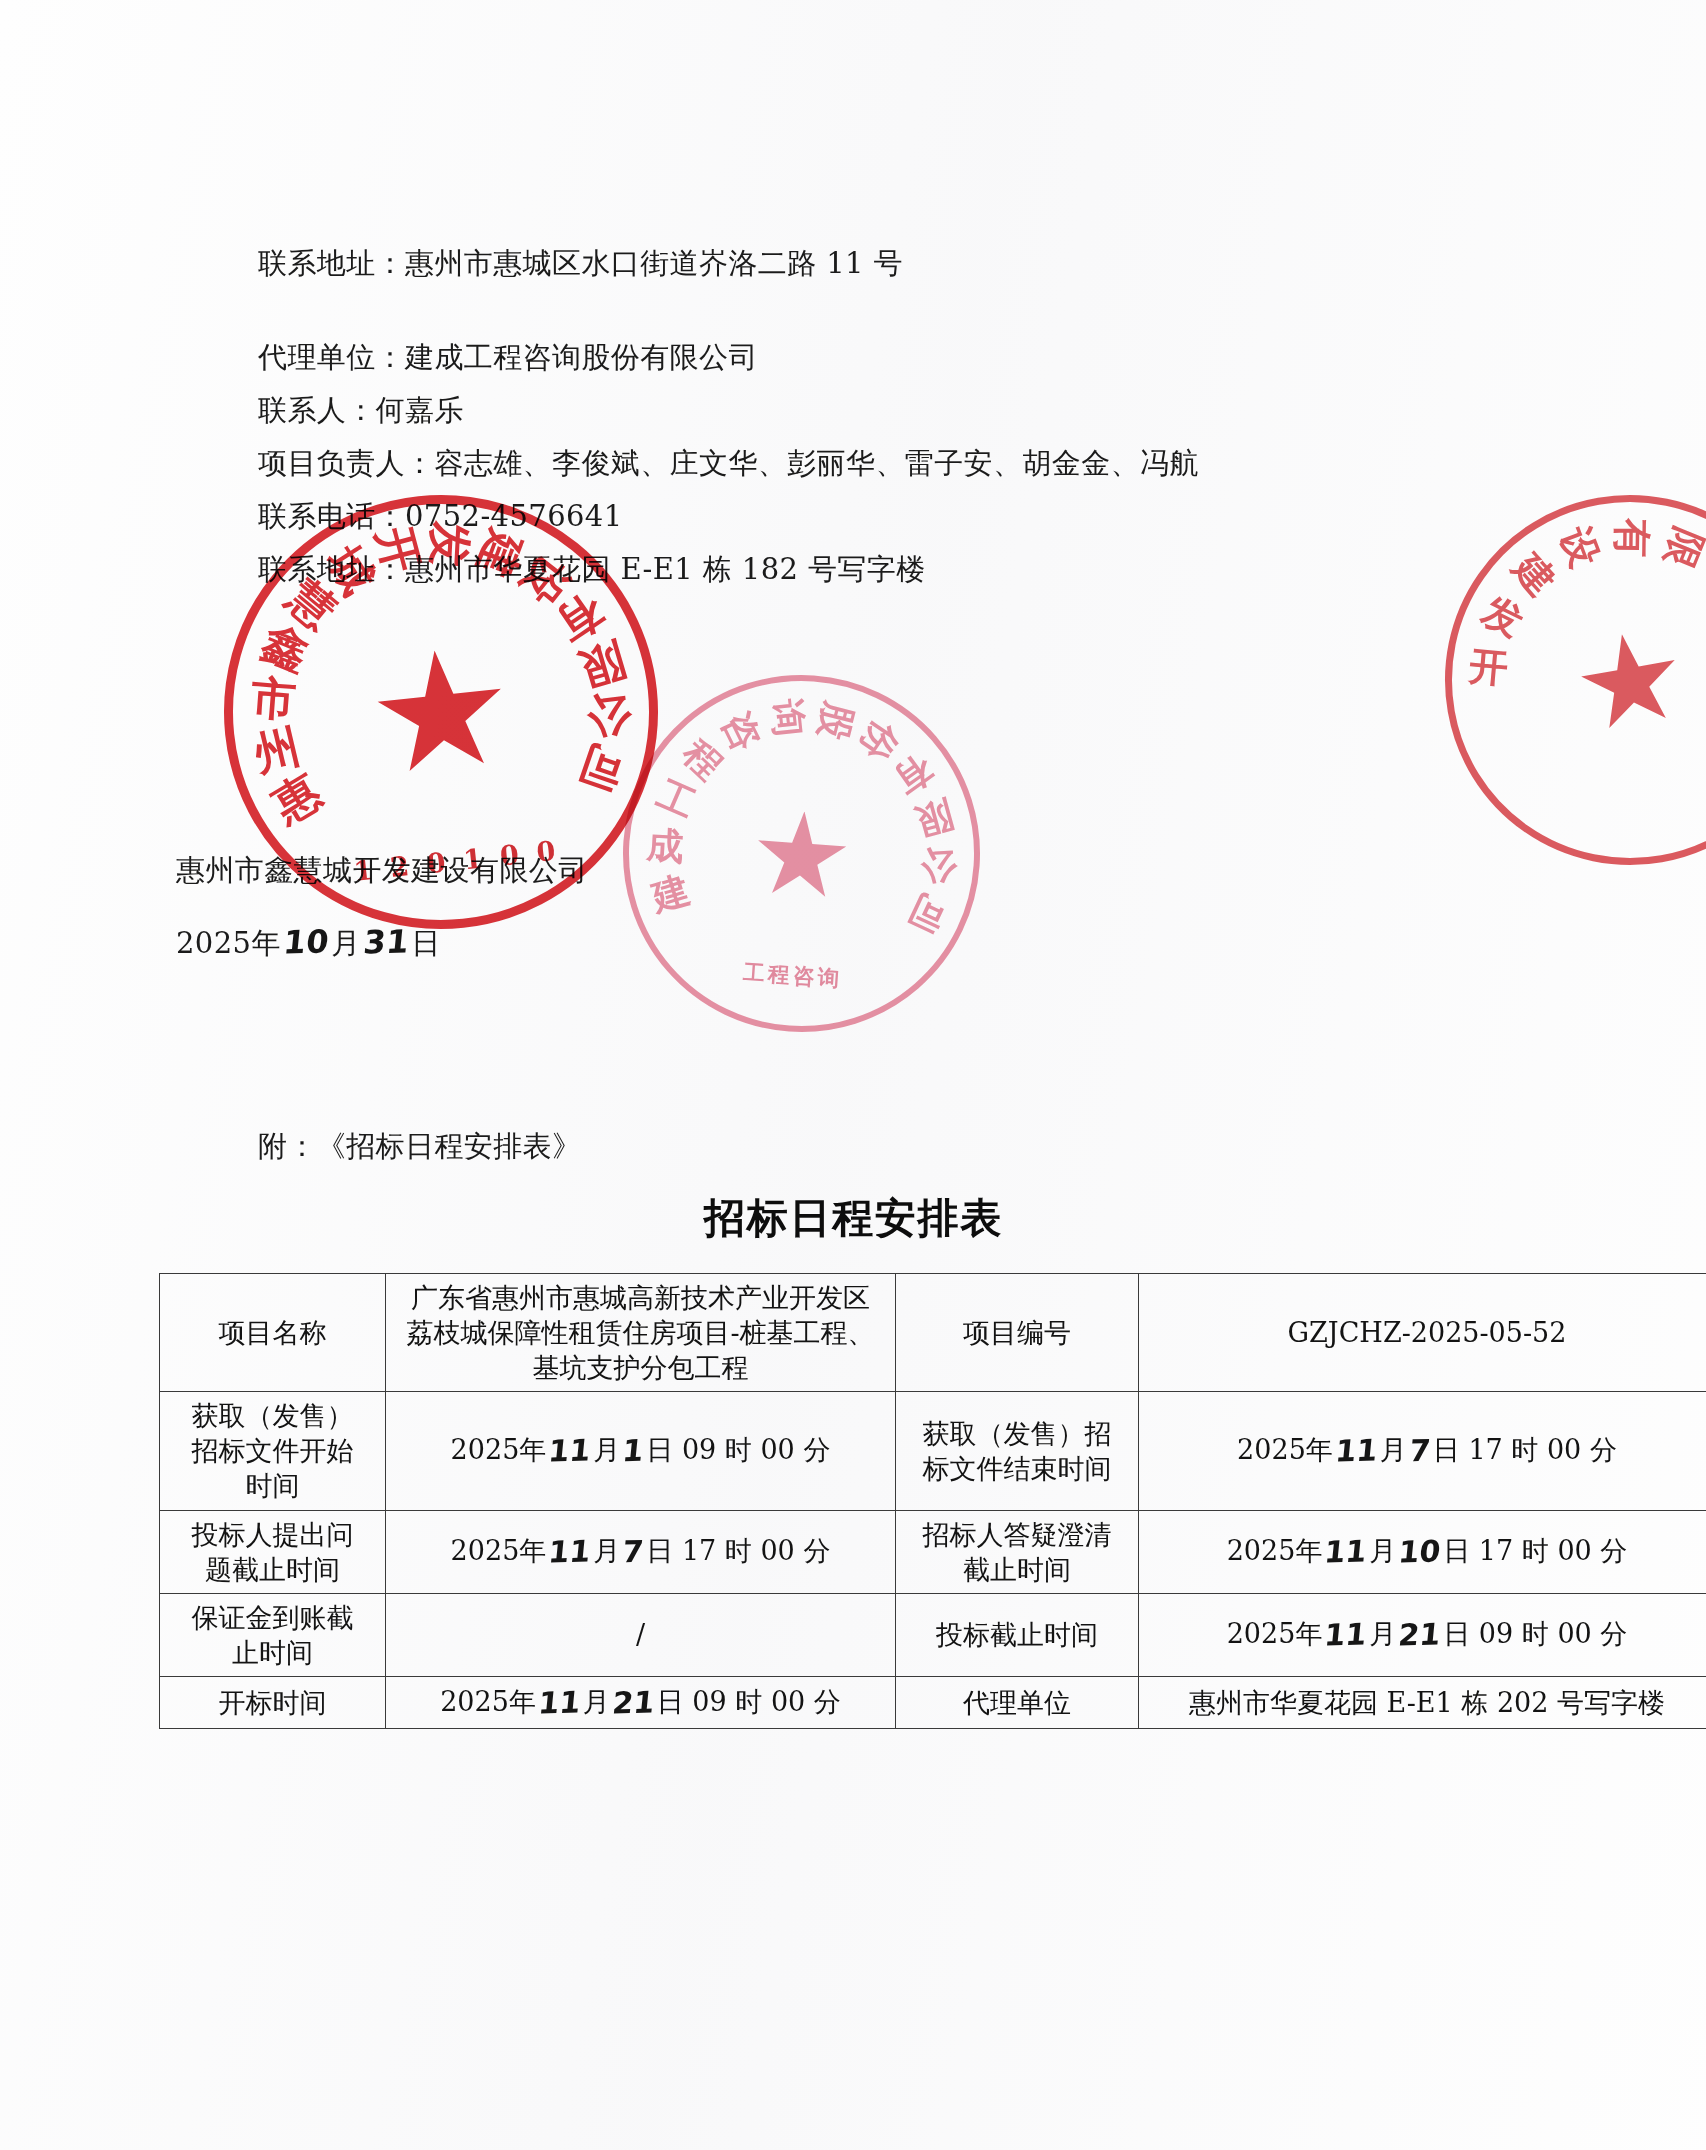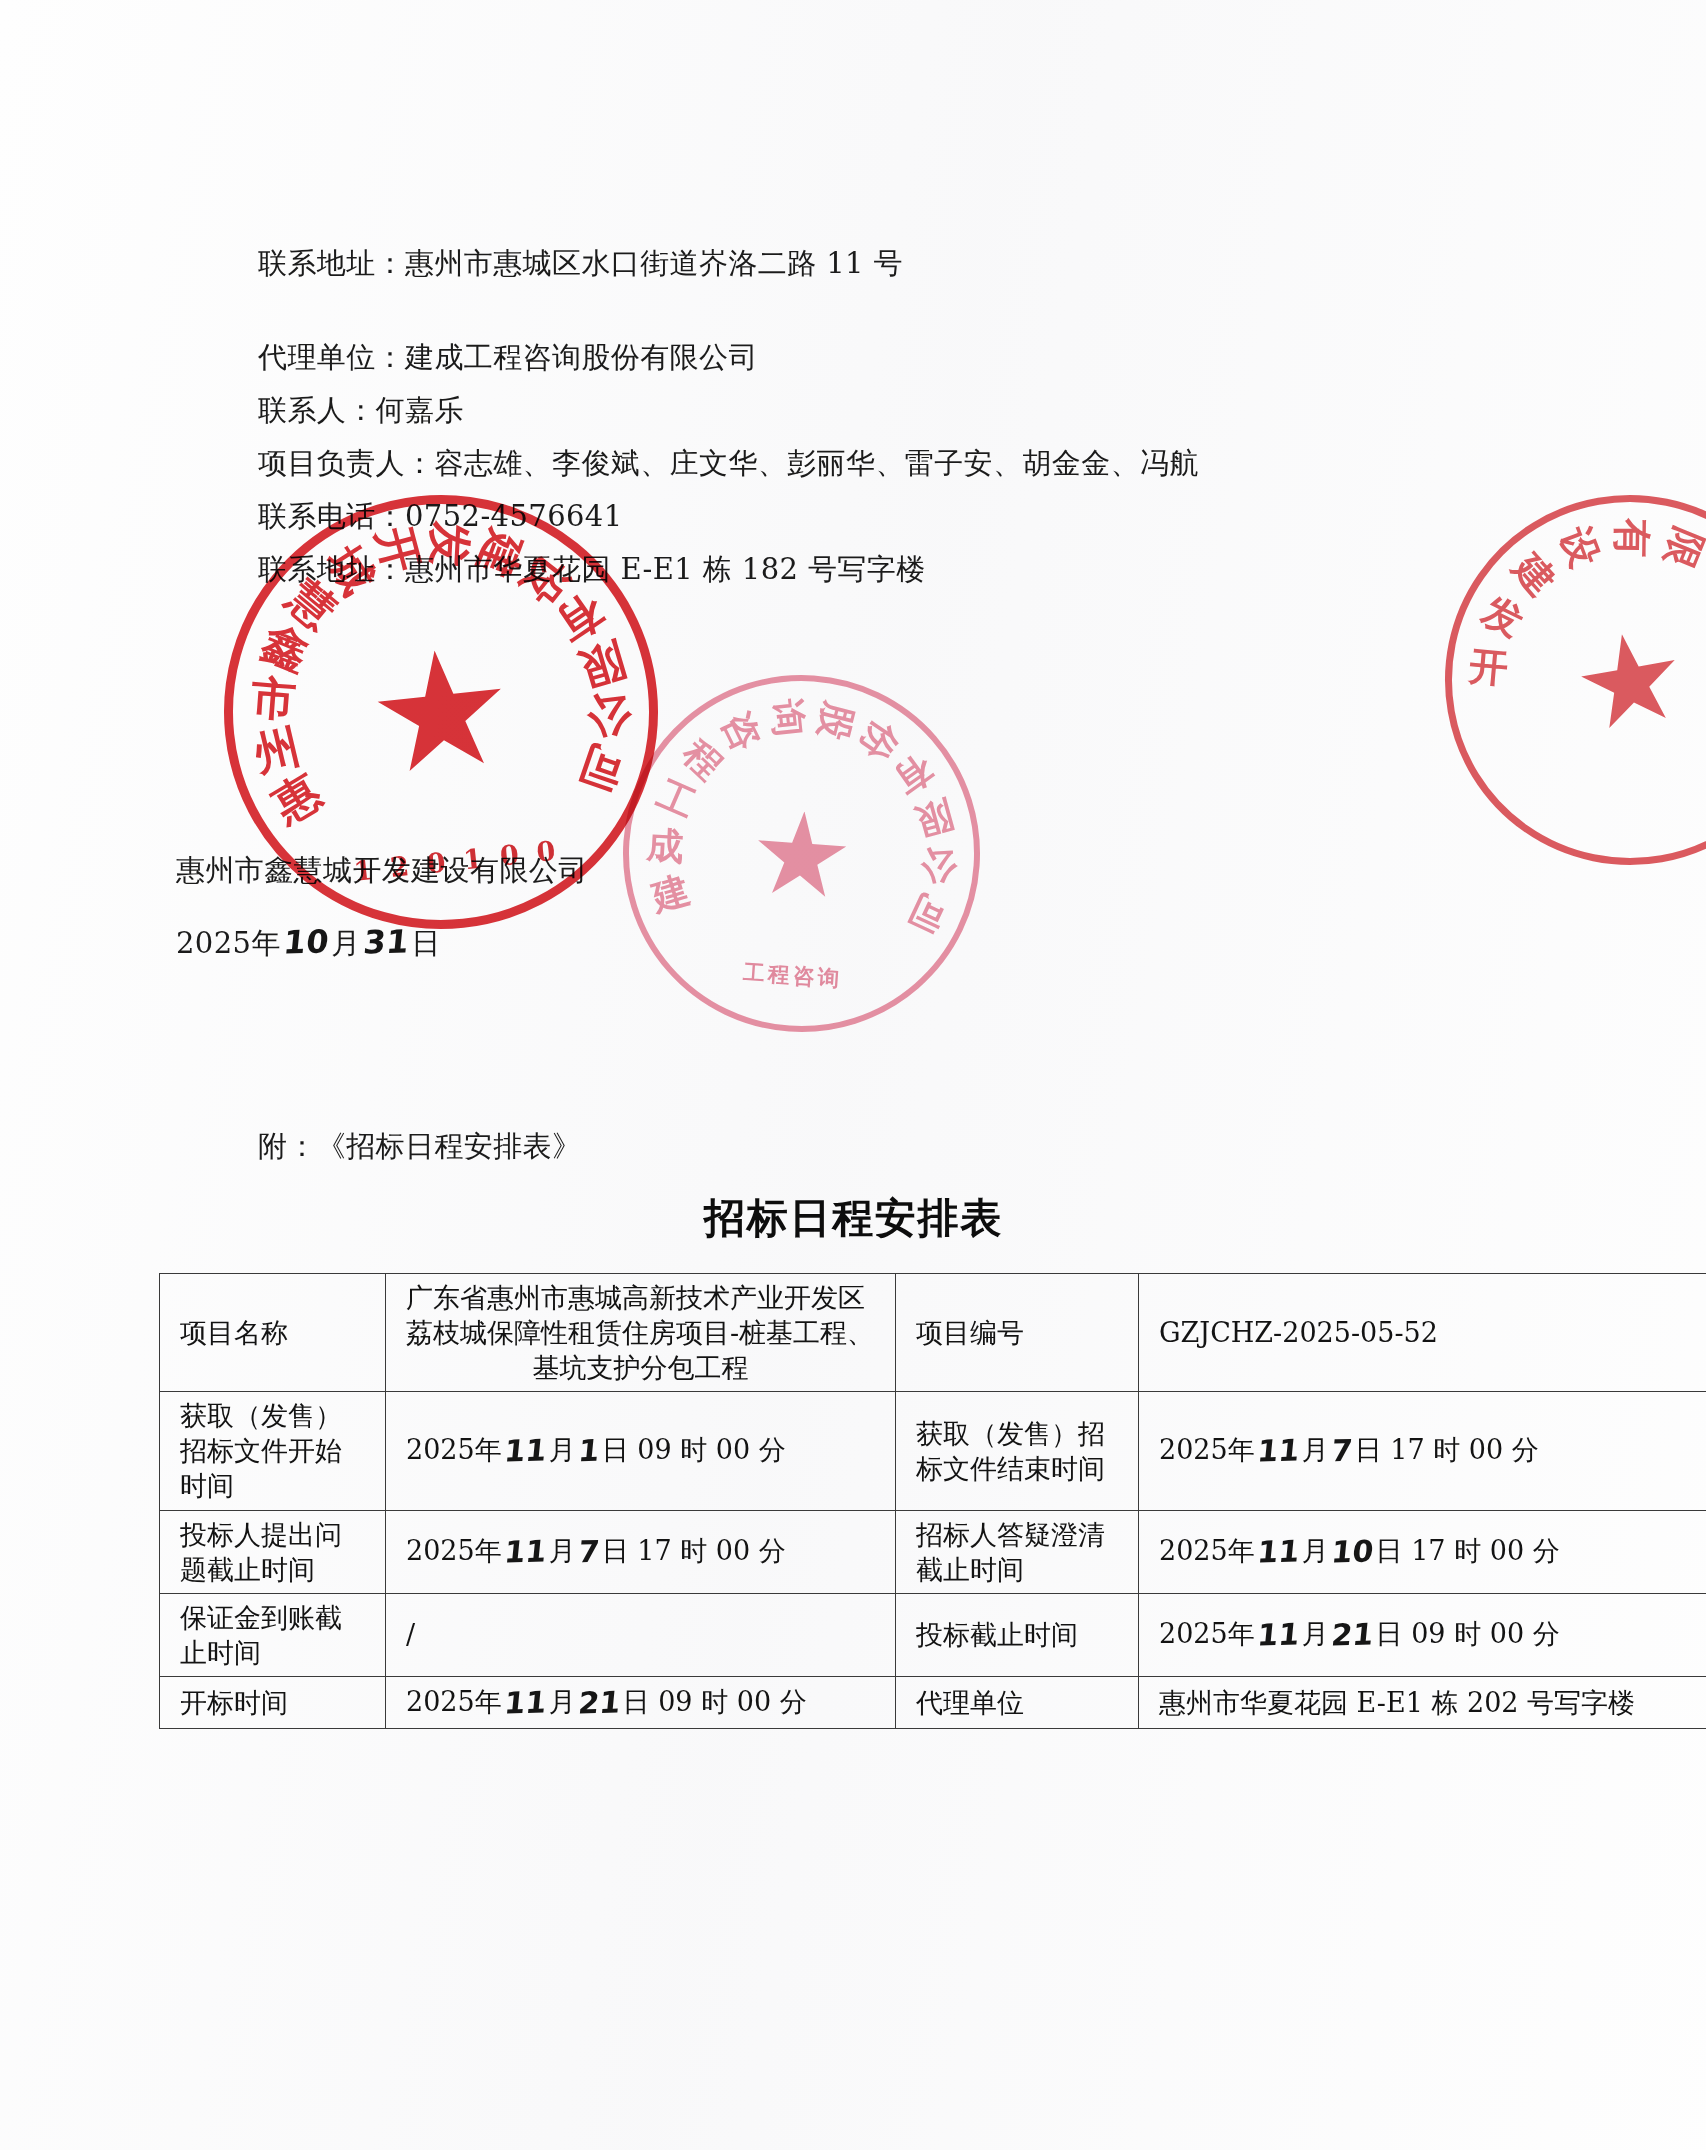--- a/index.html
+++ b/index.html
@@ -114,21 +114,21 @@
     border-collapse: collapse;
     width: 100%;
     table-layout: fixed;
   }
   table.sched td {
     border: 1.3px solid #3a3a3a;
     font-family: "DejaVu Serif", "Liberation Serif", serif;
     font-size: 27px;
     line-height: 1.3;
     color: #131313;
-    text-align: left;
+    text-align: center;
     vertical-align: middle;
     padding: 6px 20px;
   }
   td.c1 { width: 185px; }
   td.c2 { width: 469px; }
   td.c3 { width: 202px; }
   td.c4 { width: 536px; }
   .proj-name-cell {
     text-align: justify;
     text-align-last: center;

